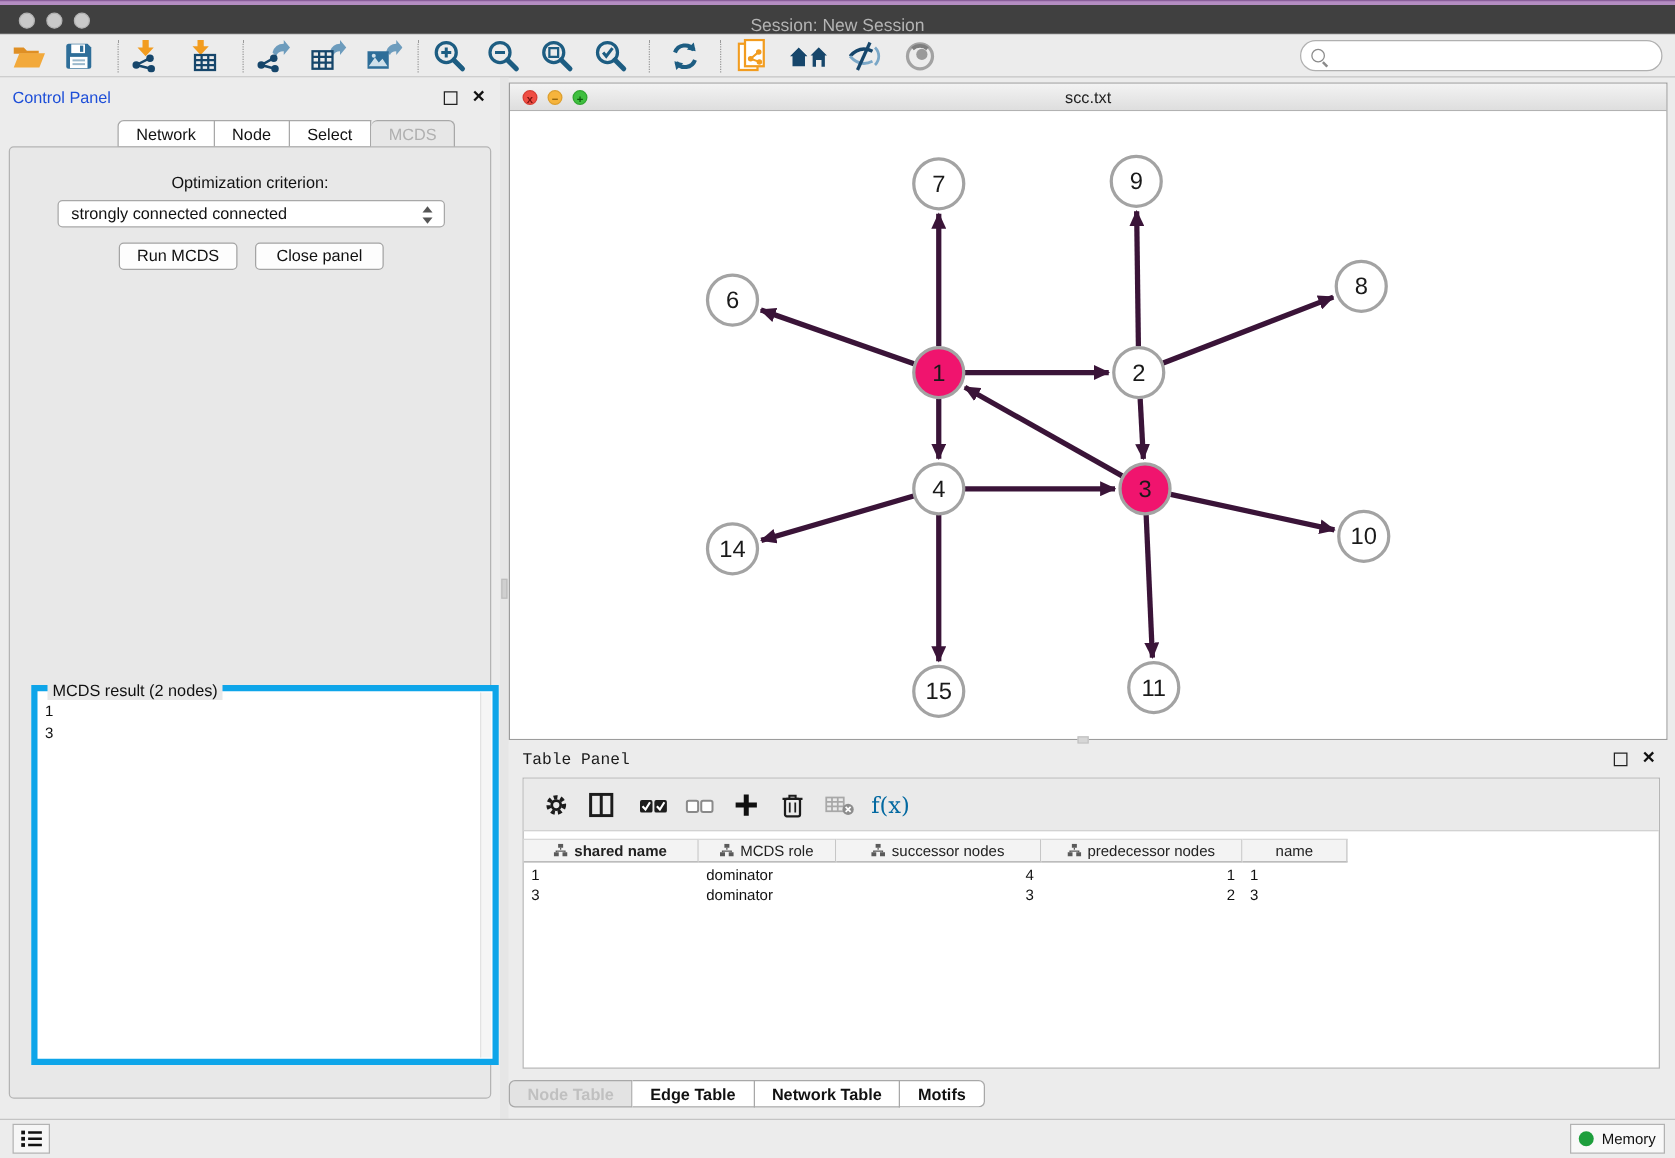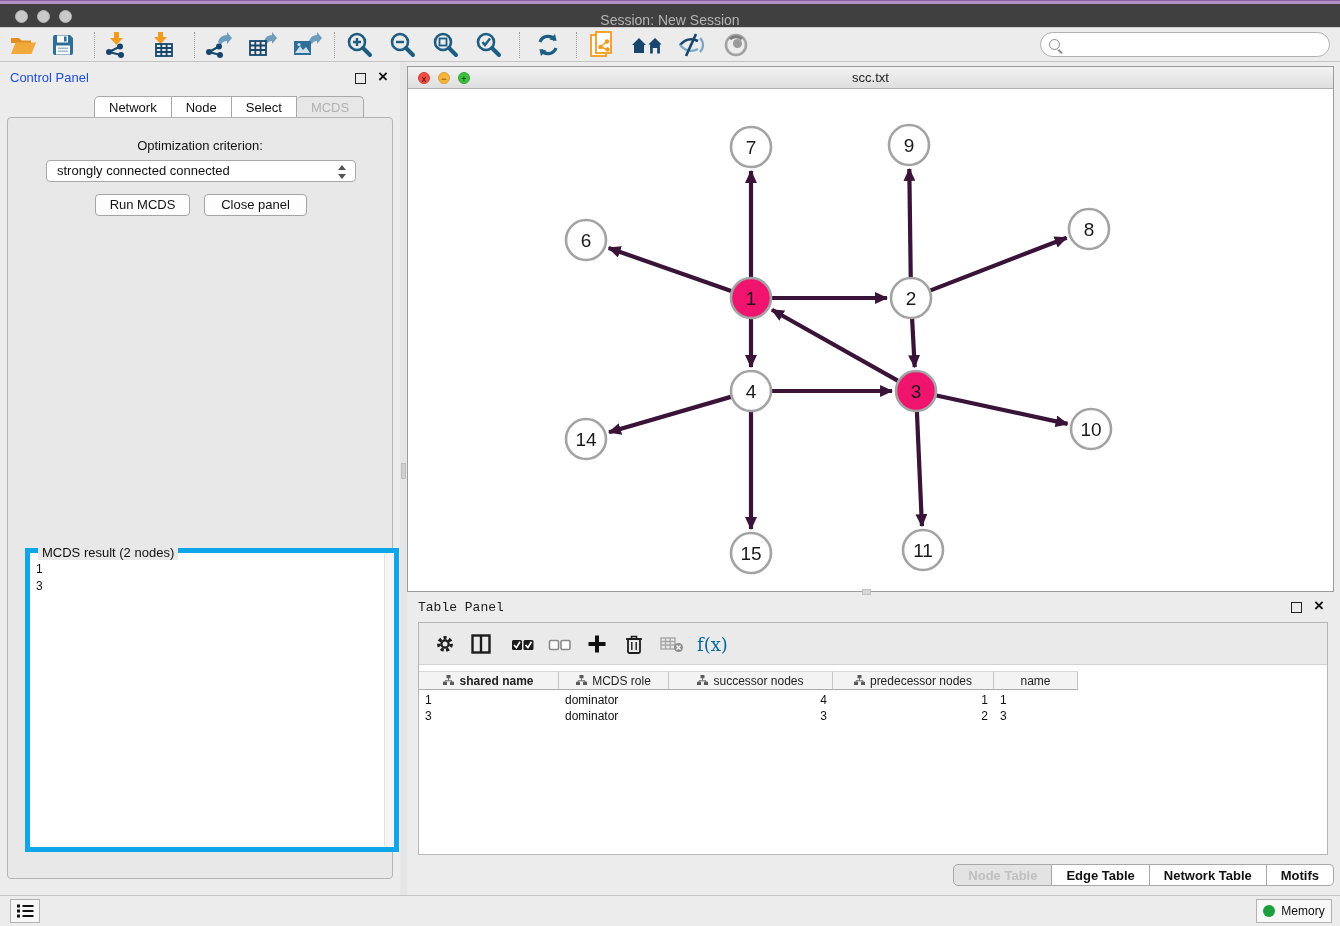--- a/index.html
+++ b/index.html
@@ -96,21 +96,21 @@
               border-bottom:1px solid #d2d2d2; }
   .ttb { position:absolute; top:7px; height:28px; display:flex; align-items:center; }
   .fx { font-family:"DejaVu Serif", serif; font-size:18px; color:#0369a1; }
   .thead { position:absolute; left:0; top:48px; width:100%; height:19px; display:flex; }
   .th { height:19px; background:#f3f3f3; border-right:1px solid #c6c6c6; border-top:1px solid #d8d8d8;
         border-bottom:1px solid #ababab; display:flex; align-items:center; justify-content:center;
         gap:5px; font-size:12px; color:#222; }
   .trow { position:absolute; width:100%; height:16px; display:flex; font-size:12px; color:#111; }
   .td { height:16px; padding:1px 6px 0 6px; white-space:nowrap; overflow:hidden; }
 
-  .ttabs { position:absolute; left:0; bottom:9px; width:100%; display:flex; justify-content:flex-end; }
+  .ttabs { position:absolute; left:0; bottom:9px; width:100%; display:flex; justify-content:flex-start; }
   .ttab { height:22px; padding:0 14px; font-size:13px; font-weight:bold; line-height:21px;
           background:#fff; border:1px solid #a8a8a8; border-left:none; color:#111; }
   .ttab:first-child { border-left:1px solid #a8a8a8; border-radius:5px 0 0 5px; }
   .ttab:last-child { border-radius:0 5px 5px 0; }
   .ttab.sel { background:#e3e3e3; color:#c0c0c0; }
 
   
   .statusbar { position:absolute; left:0; top:895px; width:1340px; height:31px;
                background:#ececec; border-top:1px solid #c4c4c4; }
   .listbtn { position:absolute; left:10px; top:3px; width:30px; height:24px; background:#f6f6f6;

